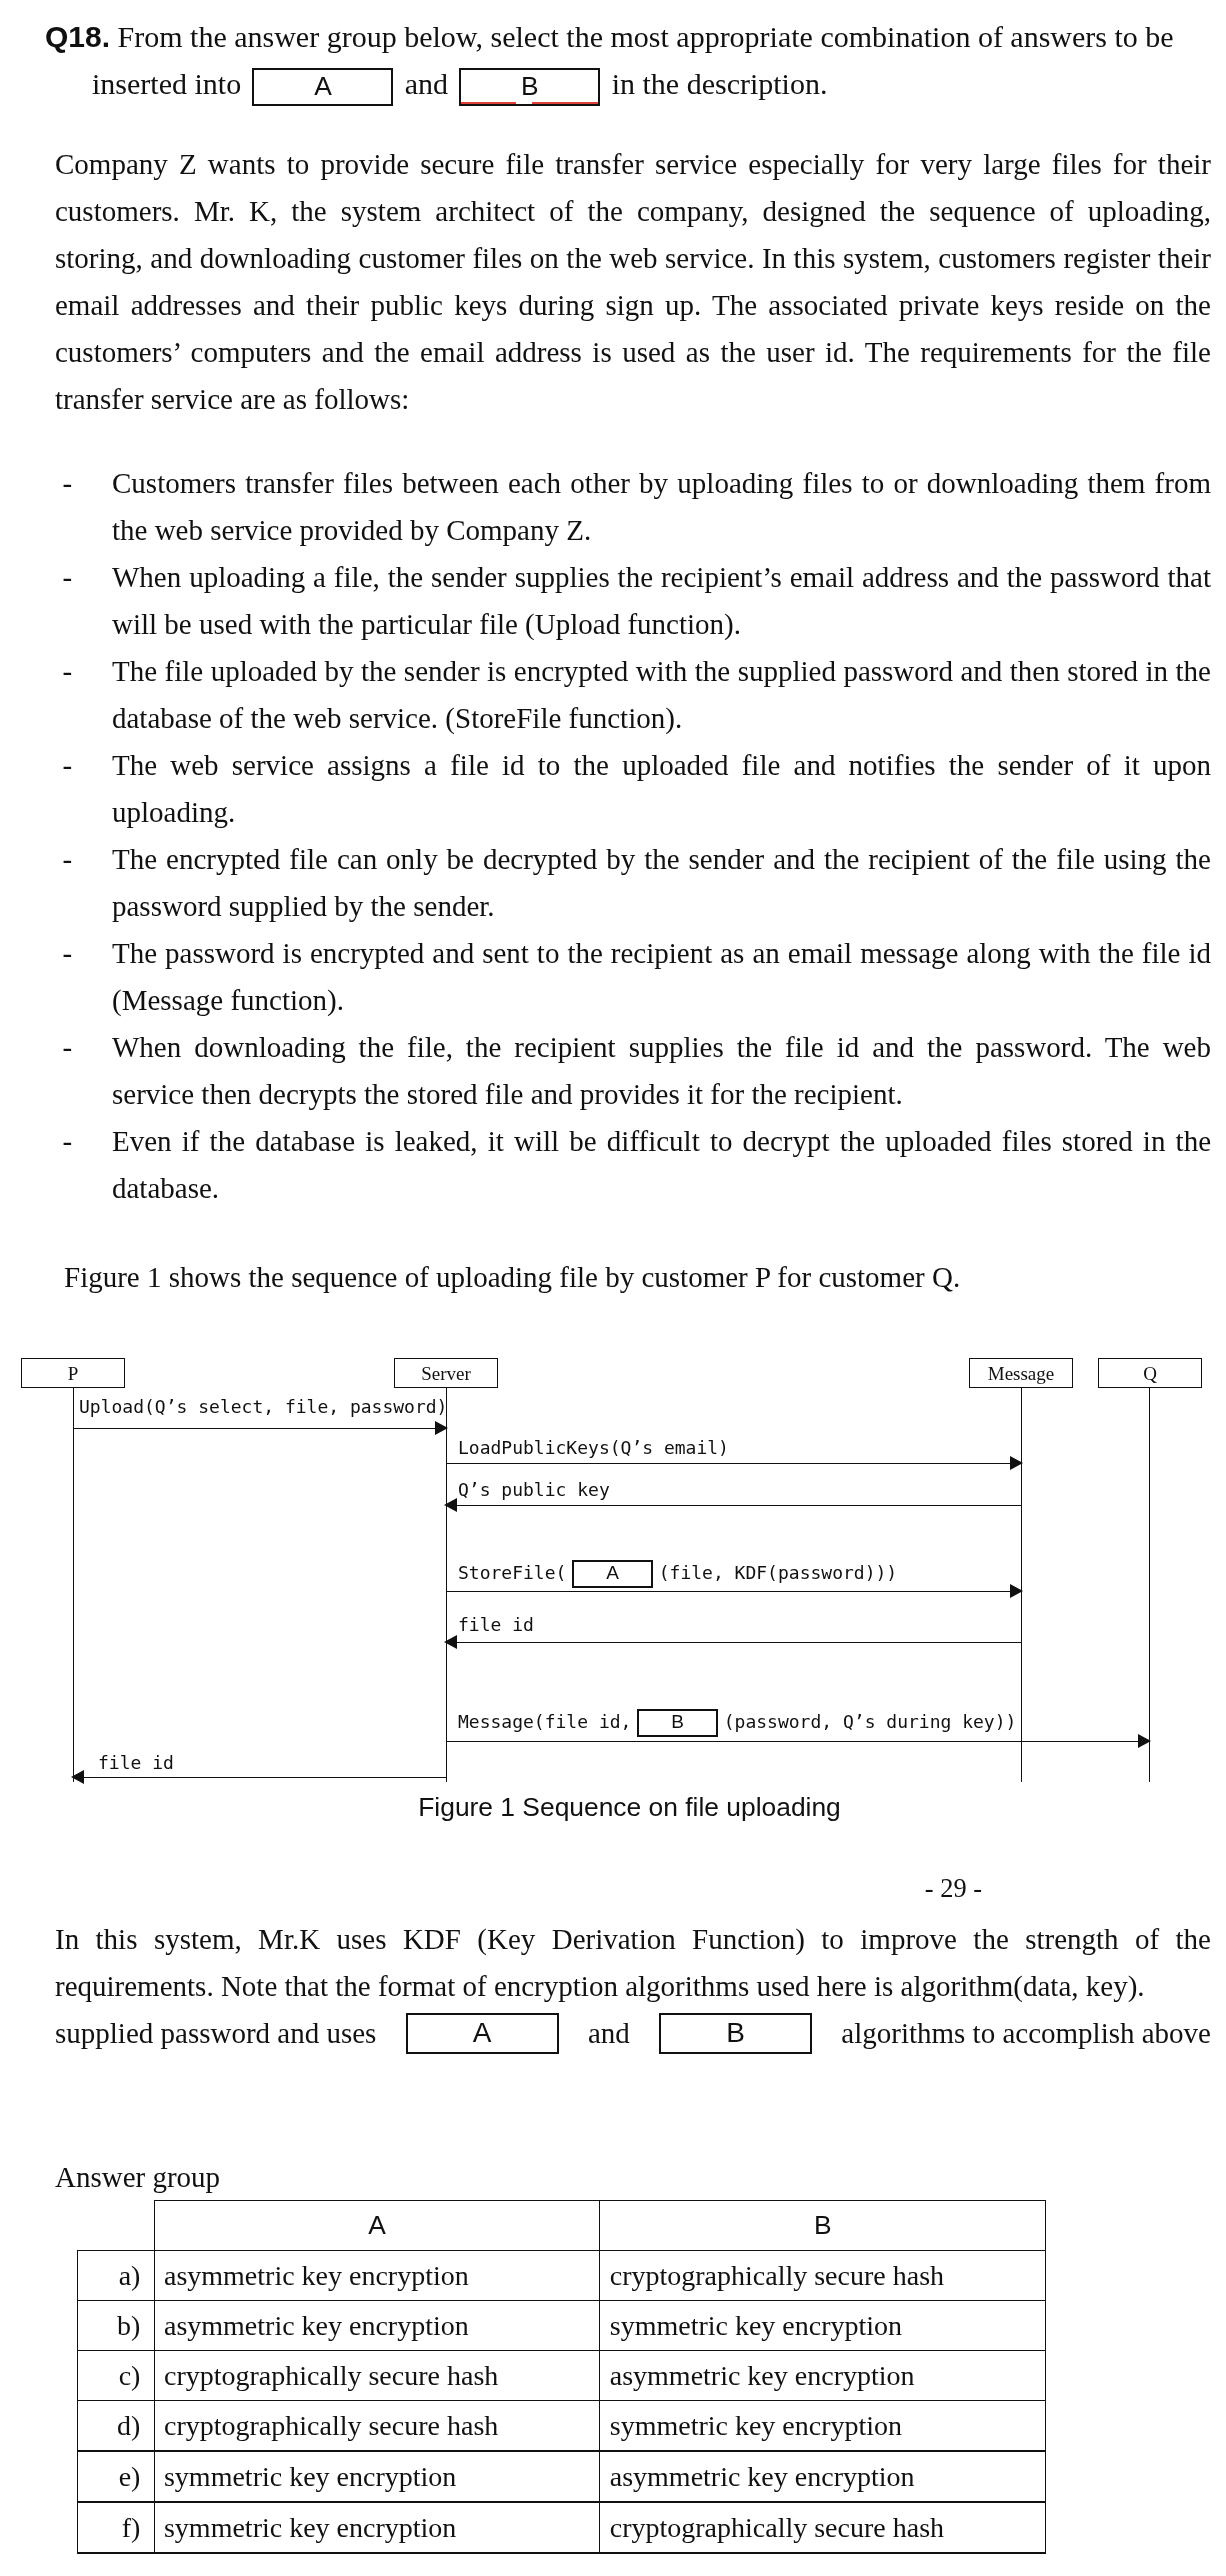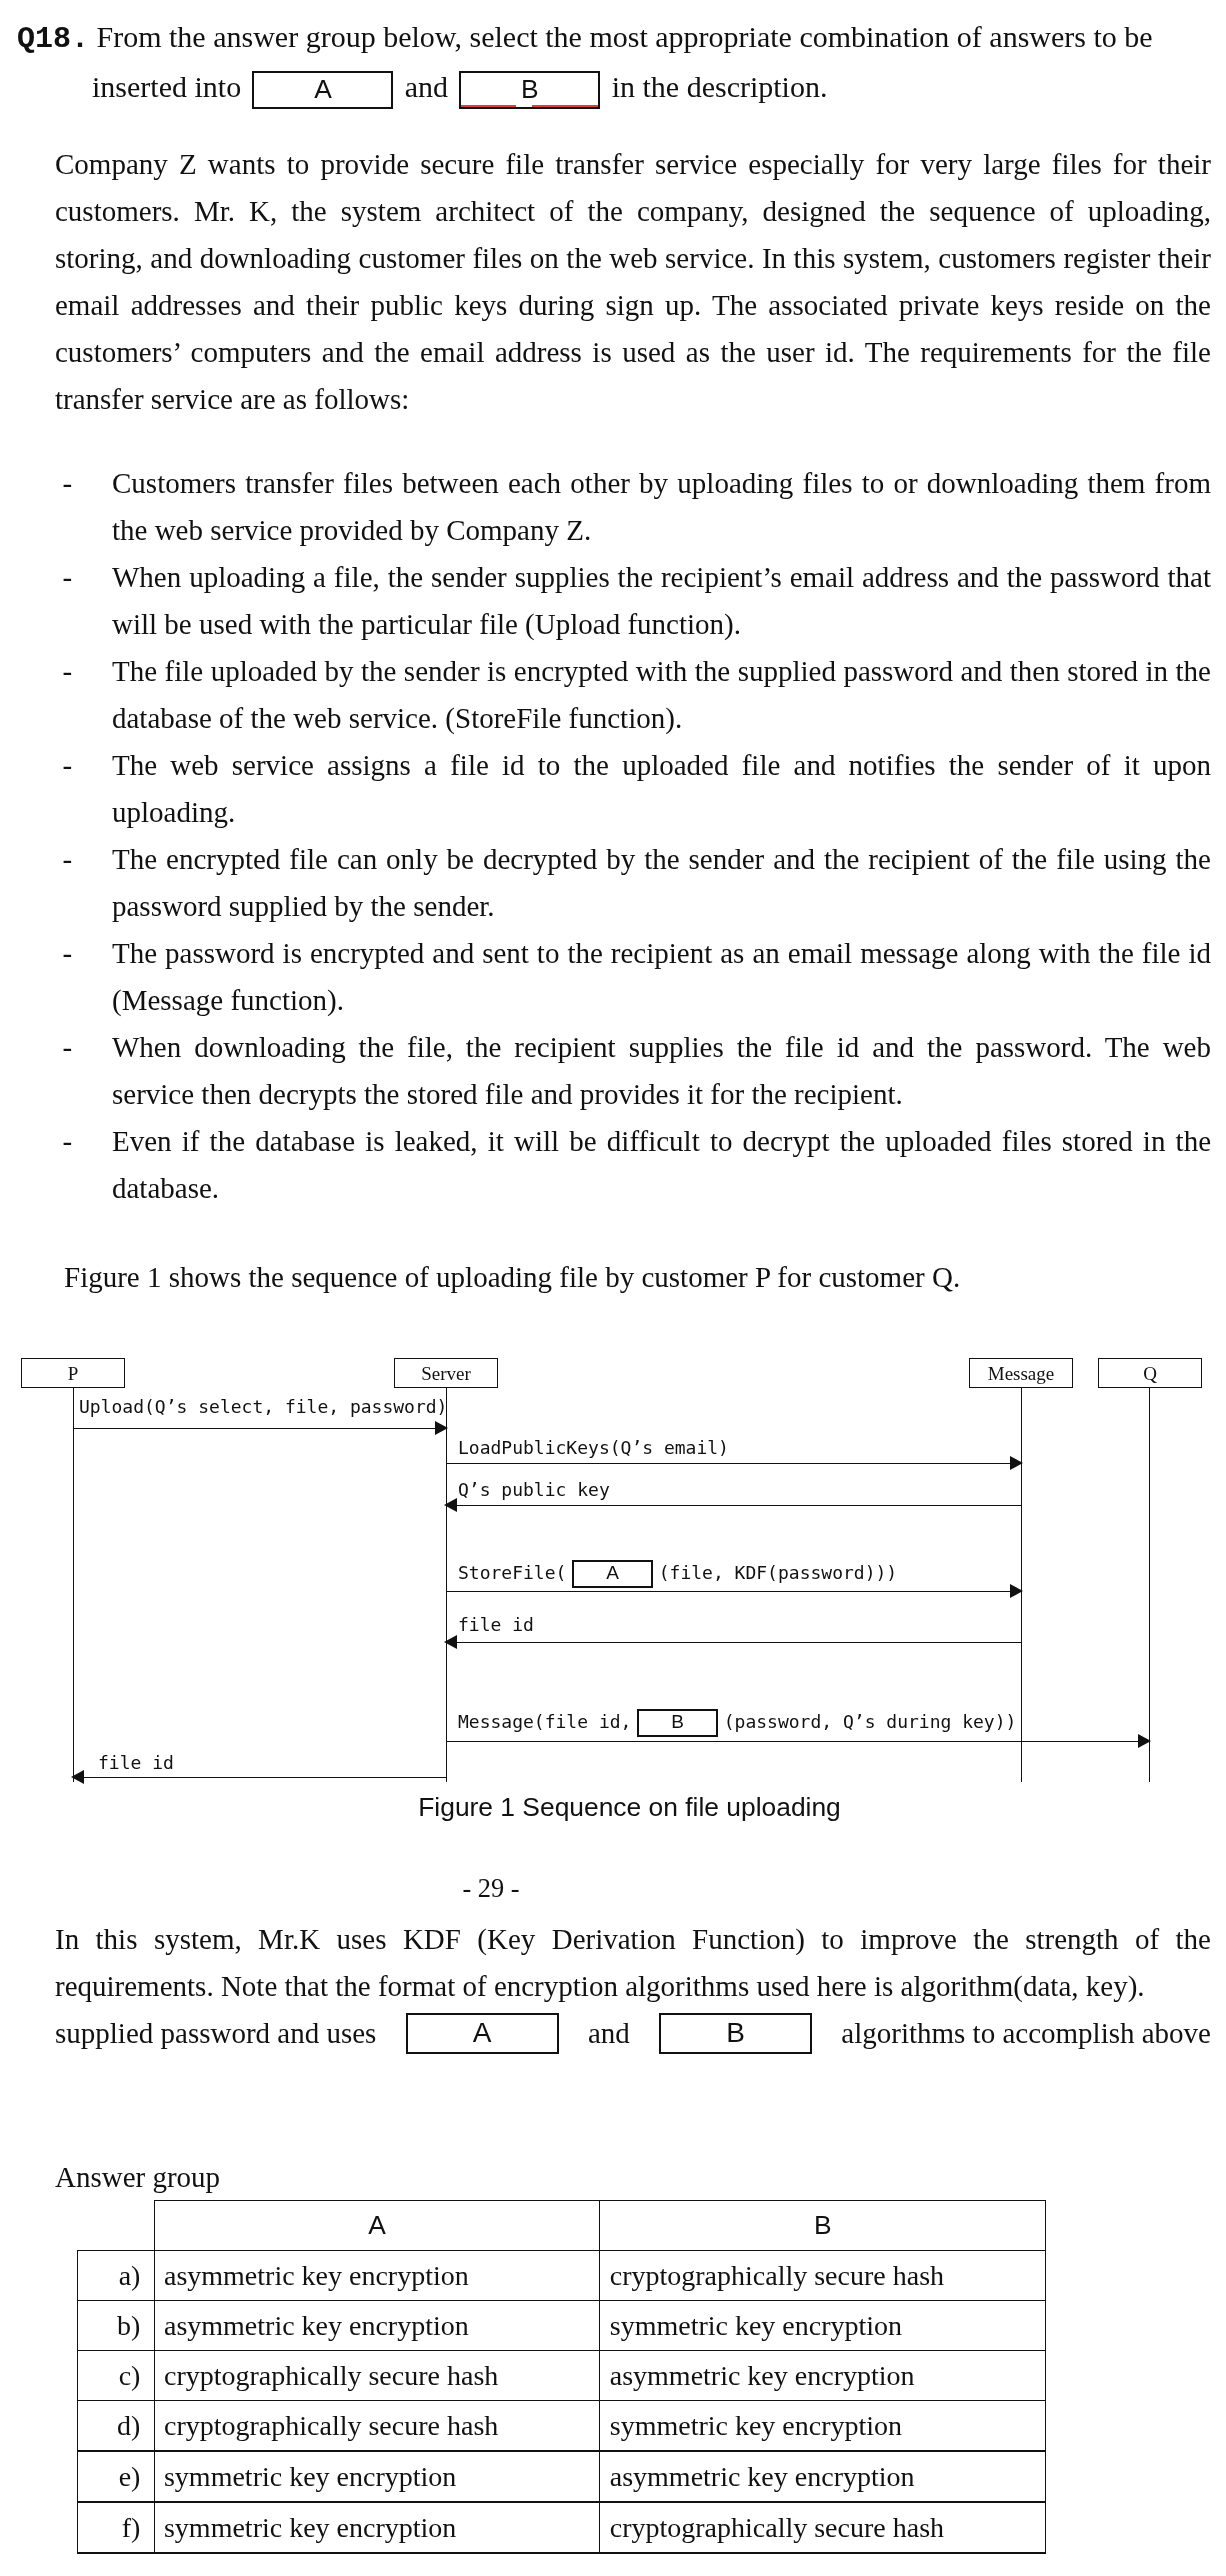--- a/index.html
+++ b/index.html
@@ -3,21 +3,21 @@
 <meta charset="utf-8">
 <style>
   html, body { margin:0; padding:0; background:#ffffff; }
   body { width:1227px; height:2576px; position:relative; overflow:hidden; color:#111;
          font-family:"Liberation Serif","DejaVu Serif",serif; }
   .serif { font-family:"Liberation Serif","DejaVu Serif",serif; }
   .sans  { font-family:"Liberation Sans","DejaVu Sans",sans-serif;margin-left:16px; }
   .mono  { font-family:"DejaVu Sans Mono","Liberation Mono",monospace; }
 
   .q-head { position:absolute; left:17px; top:13.2px; width:1196px; font-size:30px; line-height:47px; }
-  .q-num { font-family:Liberation Mono, monospace; font-weight:bold; }
+  .q-num { font-family:Liberation Sans, sans-serif; font-weight:bold;margin-left:28px; }
   .q-line2 { padding-left:75px; }
   .blank { display:inline-block; border:2.8px solid #111; text-align:center;
            font-family:"Liberation Sans","DejaVu Sans",sans-serif; vertical-align:middle;
            line-height:28px; height:30px; box-sizing:border-box; }
   .blank.head { width:141px; height:38px; line-height:32px; font-size:26.4px; margin:0 3.8px; }
   .blank.red-u { position:relative; }
   .blank.red-u::after { content:""; position:absolute; left:0; right:0; bottom:0; height:1.9px;
            background:linear-gradient(90deg,#e0403a 0 40%,transparent 40% 52%,#e0403a 52% 100%); }
 
   .para { position:absolute; left:55px; width:1156px; font-size:29px; line-height:47px; text-align:justify; }
@@ -37,21 +37,21 @@
   .lifeline { position:absolute; top:49px; width:0; border-left:1.4px solid #111; }
   .msg { position:absolute; height:0; border-top:1.4px solid #111; }
   .msg .arrow-r { position:absolute; right:-1.9px; top:-8.5px; width:0; height:0;
                   border-top:7.5px solid transparent; border-bottom:7.5px solid transparent; border-left:13.2px solid #111; }
   .msg .arrow-l { position:absolute; left:-1.9px; top:-8.5px; width:0; height:0;
                   border-top:7.5px solid transparent; border-bottom:7.5px solid transparent; border-right:13.2px solid #111; }
   .msg-label { position:absolute; font-size:18px; white-space:nowrap; line-height:22.6px; }
   .blank.diag { width:81px; height:28px; line-height:22.6px; font-size:19px; margin:0 5.7px; border-width:2.8px; }
 
   .fig-caption { position:absolute; left:0; width:1227px; top:1792px; text-align:center; font-size:26.4px; }
-  .page-num { position:absolute; left:0; width:982px; top:1873px; text-align:center; font-size:26.4px; }
+  .page-num { position:absolute; left:0; width:982px; top:1873px; text-align:right; font-size:26.4px; }
 
   .para-kdf { top:1916px; }
   .blank.kdf { width:153px; height:41px; line-height:36px; font-size:28px; margin:0 5.7px; }
 
   .ans-label { position:absolute; left:55px; top:2157px; font-size:29px; line-height:41px; }
   .ans-table { position:absolute; left:77px; top:2200px; border-collapse:collapse; font-size:28px; }
   .ans-table td, .ans-table th { border:1.4px solid #111; height:49px; padding:0 9.4px; text-align:left; font-weight:normal; }
   .ans-table th { text-align:center; font-family:"Liberation Sans","DejaVu Sans",sans-serif; font-size:26.4px; height:49px; }
   .ans-table .corner { border-top:none; border-left:none; }
   .ans-table .opt { width:53px; text-align:right; padding-right:13.2px; }

